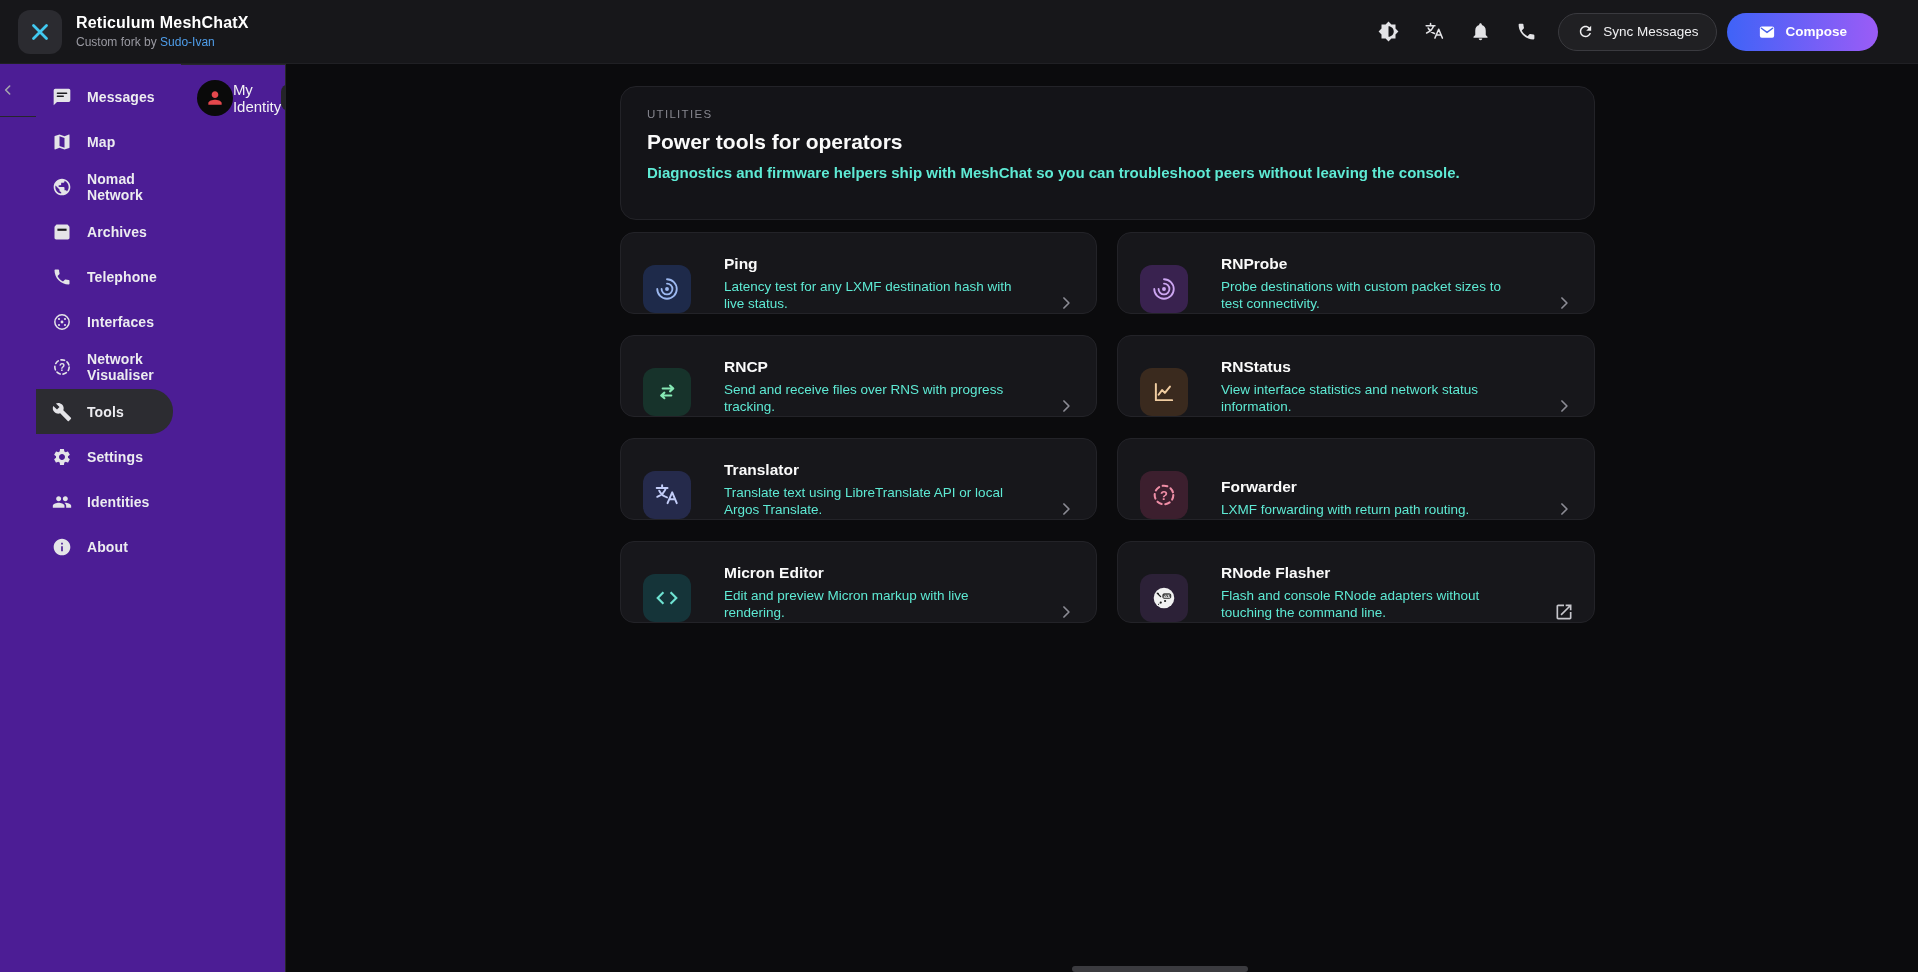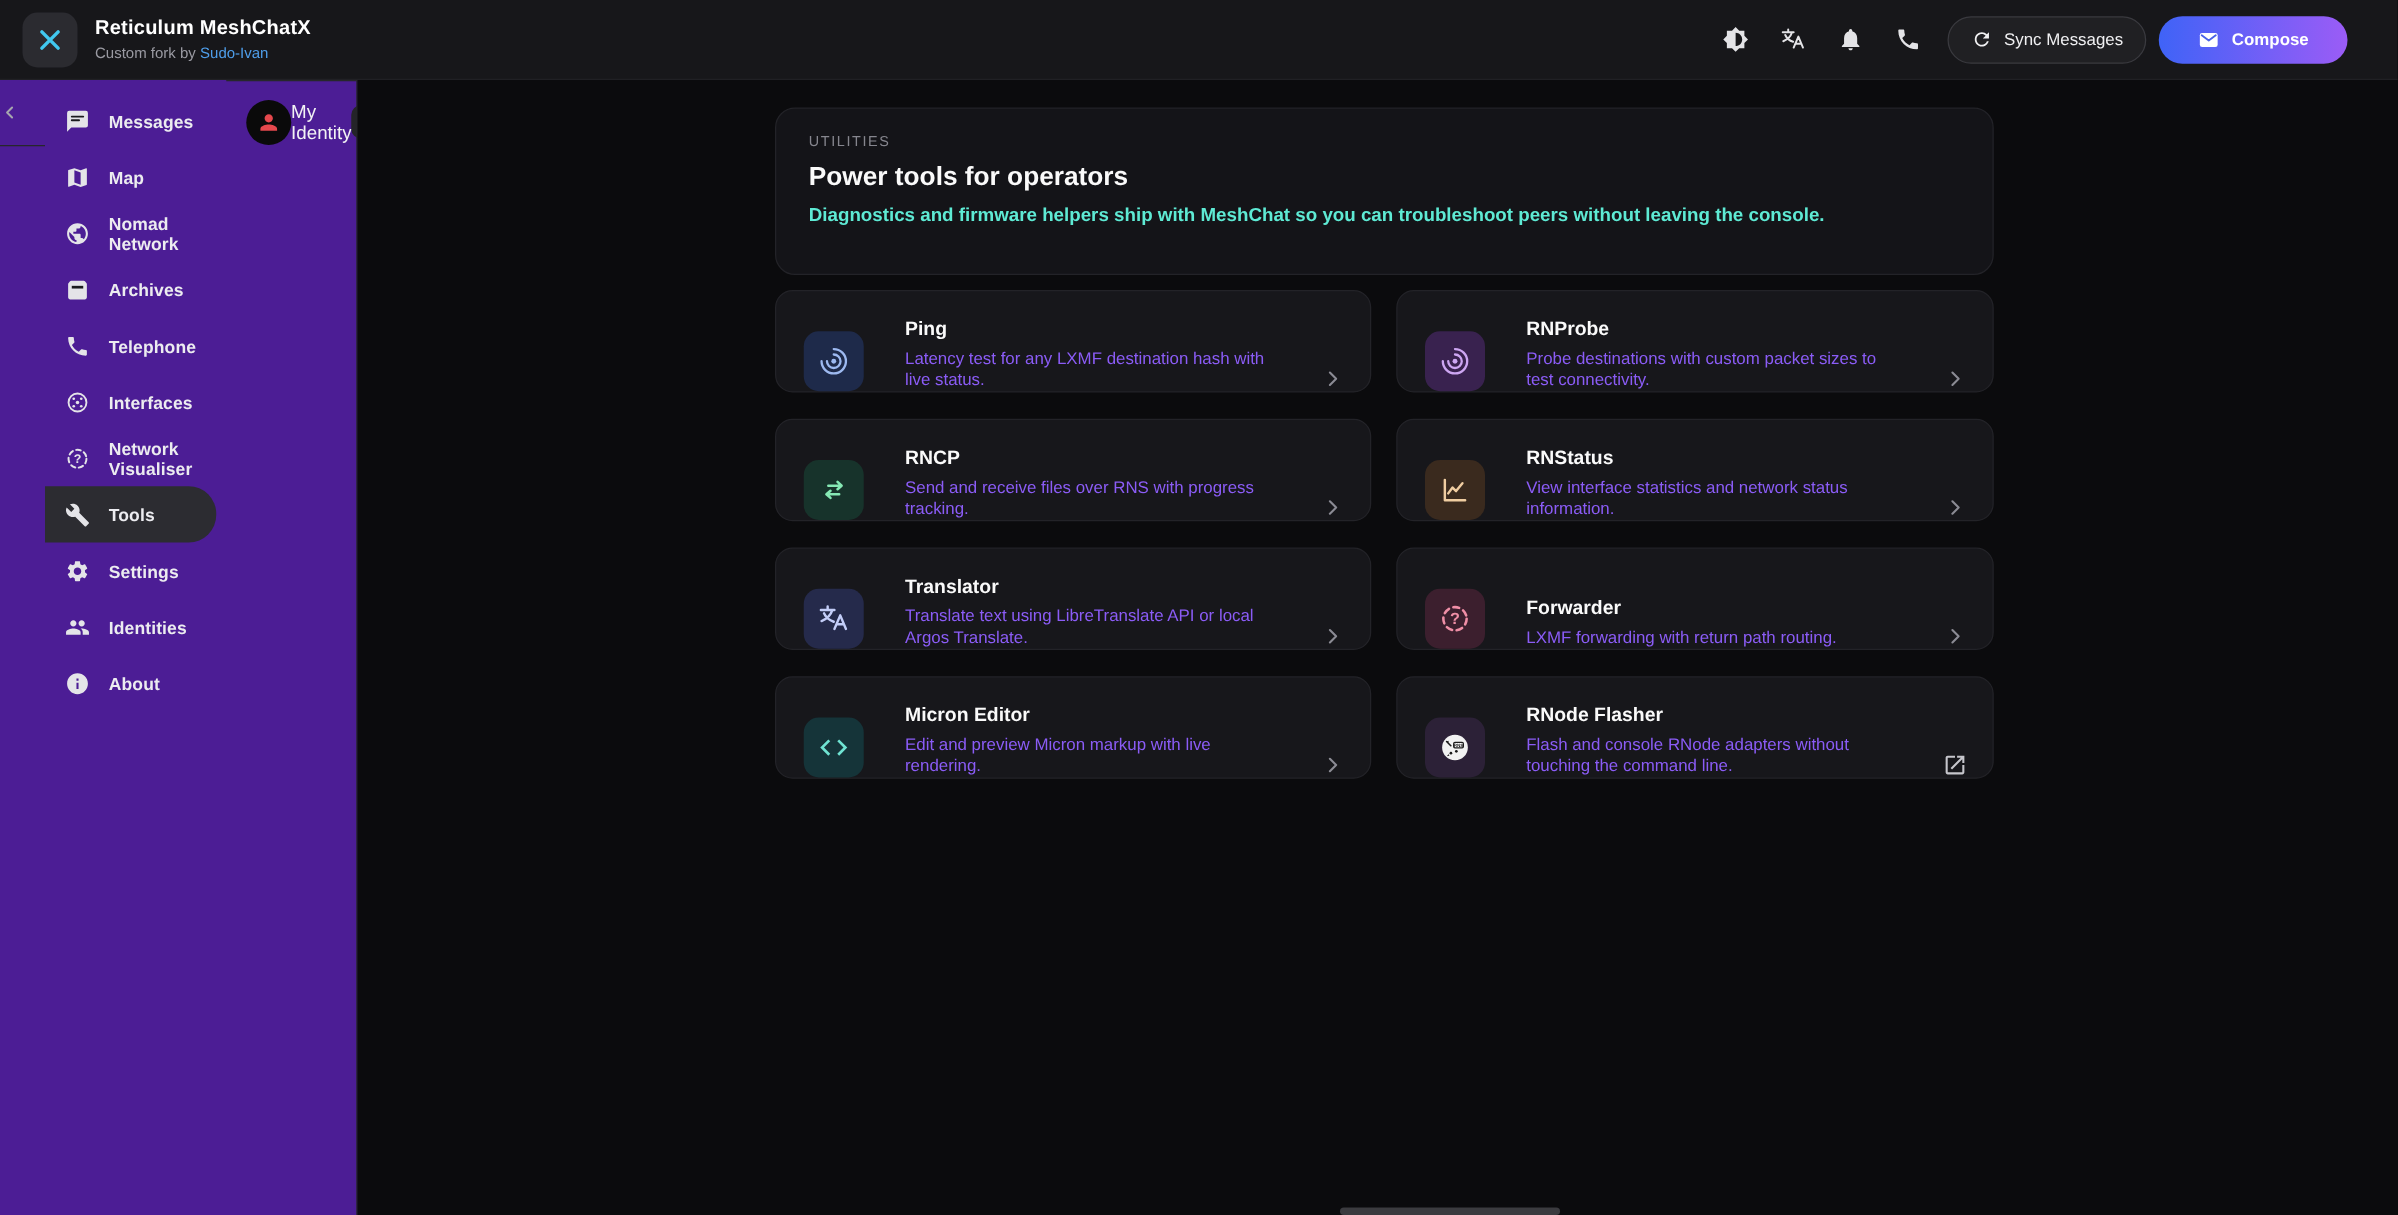--- a/index.html
+++ b/index.html
@@ -73,21 +73,21 @@
   .hero-desc { font-size:15px; color:#5eead4; margin-top:10px;font-weight:bold; }
 
   .grid { margin-top:12px; display:grid; grid-template-columns:477px 478px; column-gap:20px; row-gap:21px; }
   .tool-card { height:82px; background:#17171b; border:1px solid #232328; border-radius:14px;
                display:flex; align-items:flex-end; padding:0 20px 0 22px; gap:33px; cursor:pointer; }
   .tool-tile { width:48px; height:48px; min-width:48px; border-radius:12px; display:flex; align-items:center;
                justify-content:center; }
   .tool-icon { width:26px; height:26px; }
   .tool-text { flex:1; min-width:0; }
   .tool-title { font-size:15.5px; font-weight:bold; color:#fafafa; }
-  .tool-desc { font-size:13.5px; color:#8b5cf6; margin-top:5px; line-height:1.3; max-width:336px; }
+  .tool-desc { font-size:13.5px; color:#5eead4; margin-top:5px; line-height:1.3; max-width:336px; }
   .tool-action { width:20px; height:20px; color:#8b8b94; flex:none; }
   .tool-action.external { color:#c6c6cc; }
 
   .scroll-thumb { position:absolute; left:1072px; top:966px; width:176px; height:6px; background:#3b3b3f;
                   border-radius:3px; }
 
   [data-icon] { display:inline-flex; }
   [data-icon] svg { width:100%; height:100%; display:block; }
 </style>
 </head>

